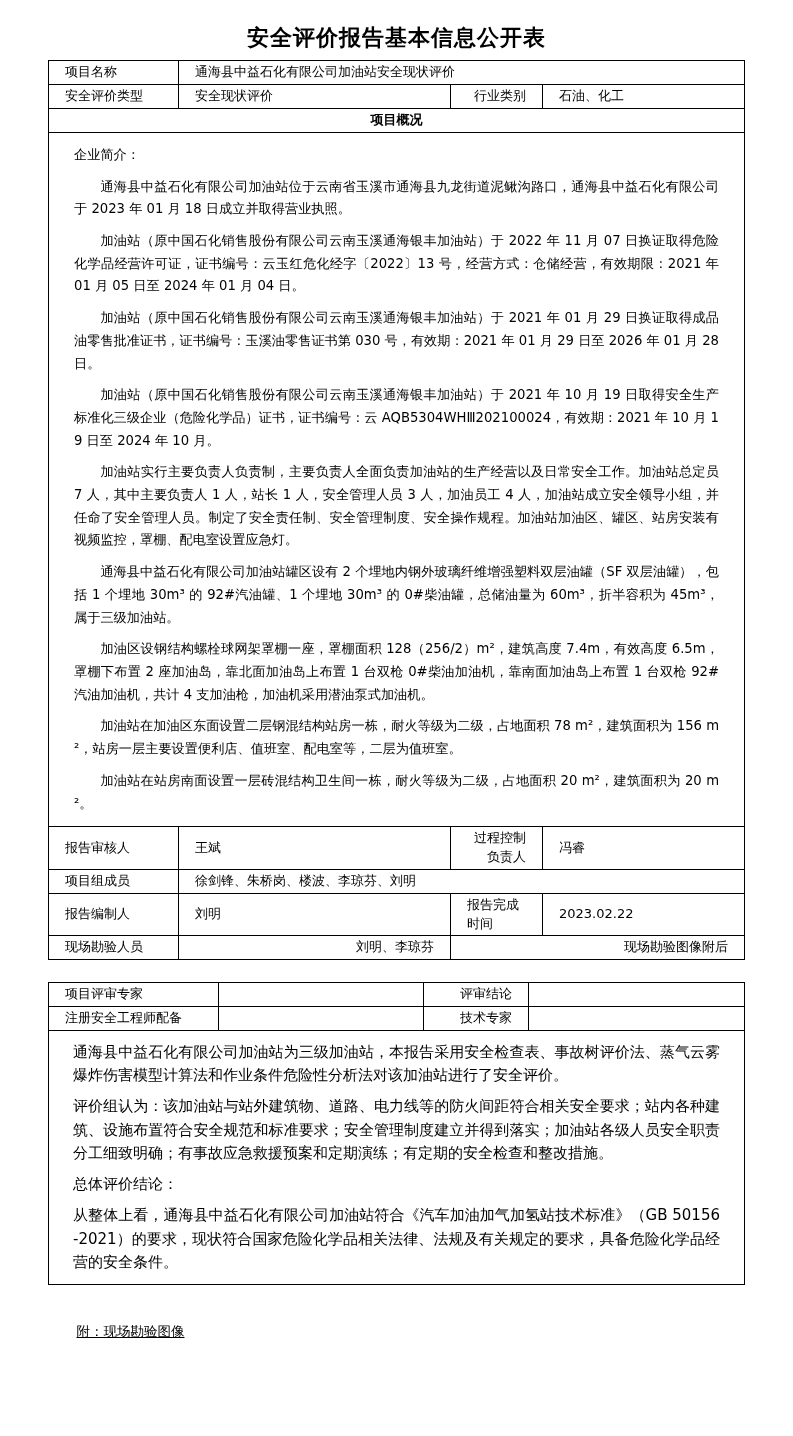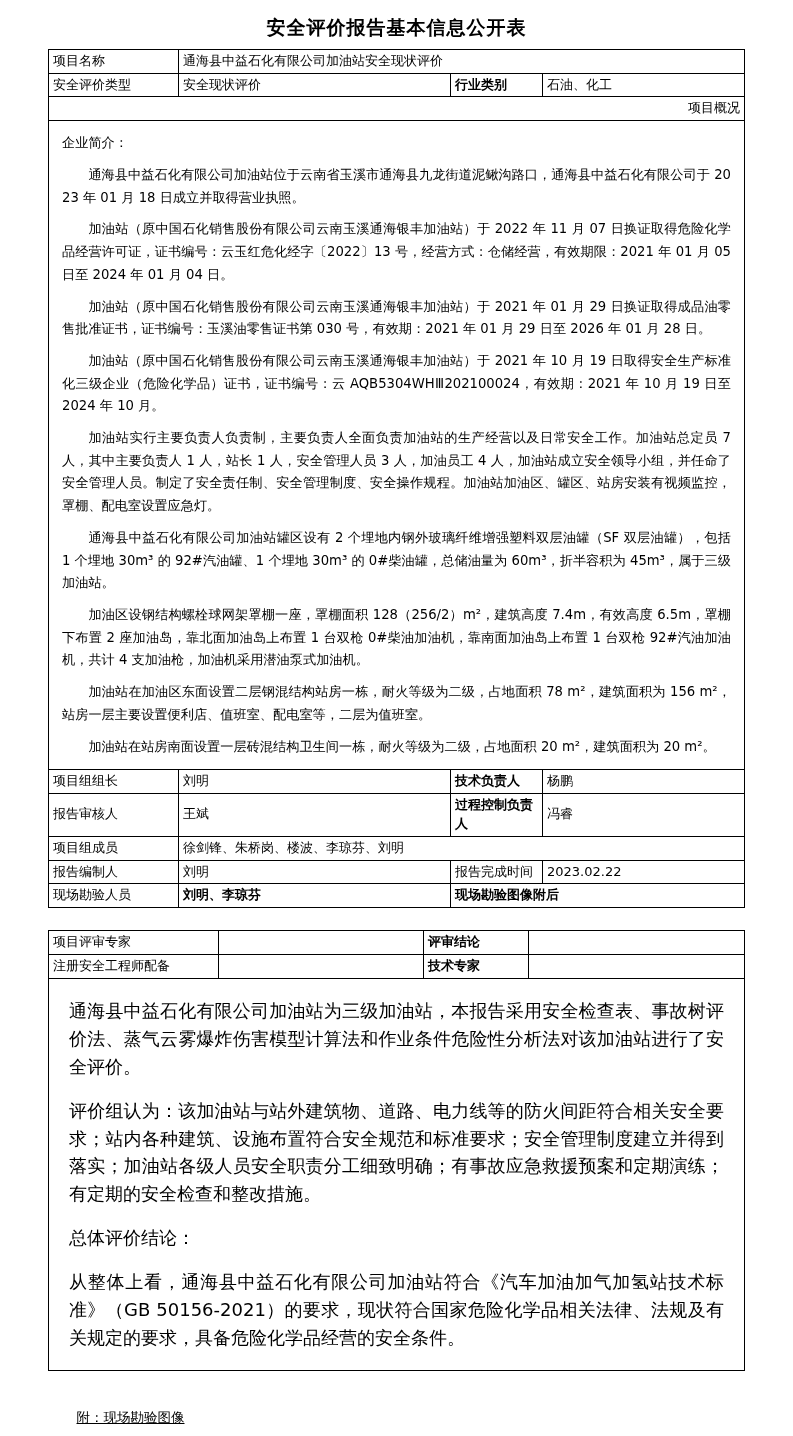--- a/index.html
+++ b/index.html
@@ -16,52 +16,51 @@
   }
   .page {
     width: 793px;
     height: 1436px;
     position: relative;
     box-sizing: border-box;
     padding: 0;
   }
   .doc-title {
     text-align: center;
-    font-size: 19px;
+    font-size: 22px;
     font-weight: bold;
     font-family: "DejaVu Serif", "Liberation Serif", serif;
     letter-spacing: 1px;
-    padding-top: 16px;
+    padding-top: 24px;
     padding-bottom: 10px;
     line-height: 1.2;
   }
   table.grid {
     border-collapse: collapse;
     width: 696px;
     margin: 0 auto;
     table-layout: fixed;
   }
   table.grid td {
     border: 1px solid #000000;
-    padding: 2px 4px;
+    padding: 2px 16px;
     font-size: 13px;
     line-height: 1.45;
     vertical-align: middle;
     word-break: break-all;
   }
   td.lbl {
     font-size: 13px;
   }
   td.ctr {
-    text-align: left;
+    text-align: right;
+  }
+  td.section-head {
+    text-align: center;
     font-weight: bold;
-  }
-  td.section-head {
-    text-align: right;
-    font-weight: normal;
     font-size: 15px;
     font-family: "DejaVu Serif", "Liberation Serif", serif;
     padding: 3px 4px;
   }
   td.body-cell {
     padding: 4px 6px 6px 6px;
     vertical-align: top;
   }
   .para {
     font-size: 13.2px;
@@ -70,24 +69,24 @@
     text-justify: inter-ideograph;
     margin: 9px;
   }
   .para.indent {
     text-indent: 2em;
   }
   .para.noindent {
     text-indent: 0;
   }
   .concl {
-    font-size: 18px;
+    font-size: 15px;
     line-height: 1.55;
     text-align: justify;
-    margin: 16px;
+    margin: 8px;
     text-indent: 0;
   }
   td.concl-cell {
     vertical-align: top;
     padding: 1px 4px 4px 4px;
     height: 230px;
   }
   .spacer {
     height: 22px;
   }
@@ -139,26 +138,20 @@
           <p class="para indent">加油站（原中国石化销售股份有限公司云南玉溪通海银丰加油站）于 2021 年 10 月 19 日取得安全生产标准化三级企业（危险化学品）证书，证书编号：云 AQB5304WHⅢ202100024，有效期：2021 年 10 月 19 日至 2024 年 10 月。</p>
           <p class="para indent">加油站实行主要负责人负责制，主要负责人全面负责加油站的生产经营以及日常安全工作。加油站总定员 7 人，其中主要负责人 1 人，站长 1 人，安全管理人员 3 人，加油员工 4 人，加油站成立安全领导小组，并任命了安全管理人员。制定了安全责任制、安全管理制度、安全操作规程。加油站加油区、罐区、站房安装有视频监控，罩棚、配电室设置应急灯。</p>
           <p class="para indent">通海县中益石化有限公司加油站罐区设有 2 个埋地内钢外玻璃纤维增强塑料双层油罐（SF 双层油罐），包括 1 个埋地 30m³ 的 92#汽油罐、1 个埋地 30m³ 的 0#柴油罐，总储油量为 60m³，折半容积为 45m³，属于三级加油站。</p>
           <p class="para indent">加油区设钢结构螺栓球网架罩棚一座，罩棚面积 128（256/2）m²，建筑高度 7.4m，有效高度 6.5m，罩棚下布置 2 座加油岛，靠北面加油岛上布置 1 台双枪 0#柴油加油机，靠南面加油岛上布置 1 台双枪 92#汽油加油机，共计 4 支加油枪，加油机采用潜油泵式加油机。</p>
           <p class="para indent">加油站在加油区东面设置二层钢混结构站房一栋，耐火等级为二级，占地面积 78 m²，建筑面积为 156 m²，站房一层主要设置便利店、值班室、配电室等，二层为值班室。</p>
           <p class="para indent">加油站在站房南面设置一层砖混结构卫生间一栋，耐火等级为二级，占地面积 20 m²，建筑面积为 20 m²。</p>
         </td>
       </tr>
 
       <tr>
-        <td class="lbl">项目组组长</td>
-        <td colspan="2">刘明</td>
-        <td class="ctr">技术负责人</td>
-        <td>杨鹏</td>
-      </tr>
-      <tr>
         <td class="lbl">报告审核人</td>
         <td colspan="2">王斌</td>
         <td class="ctr">过程控制负责人</td>
         <td>冯睿</td>
       </tr>
       <tr>
         <td class="lbl">项目组成员</td>
         <td colspan="4">徐剑锋、朱桥岗、楼波、李琼芬、刘明</td>
       </tr>
       <tr>

